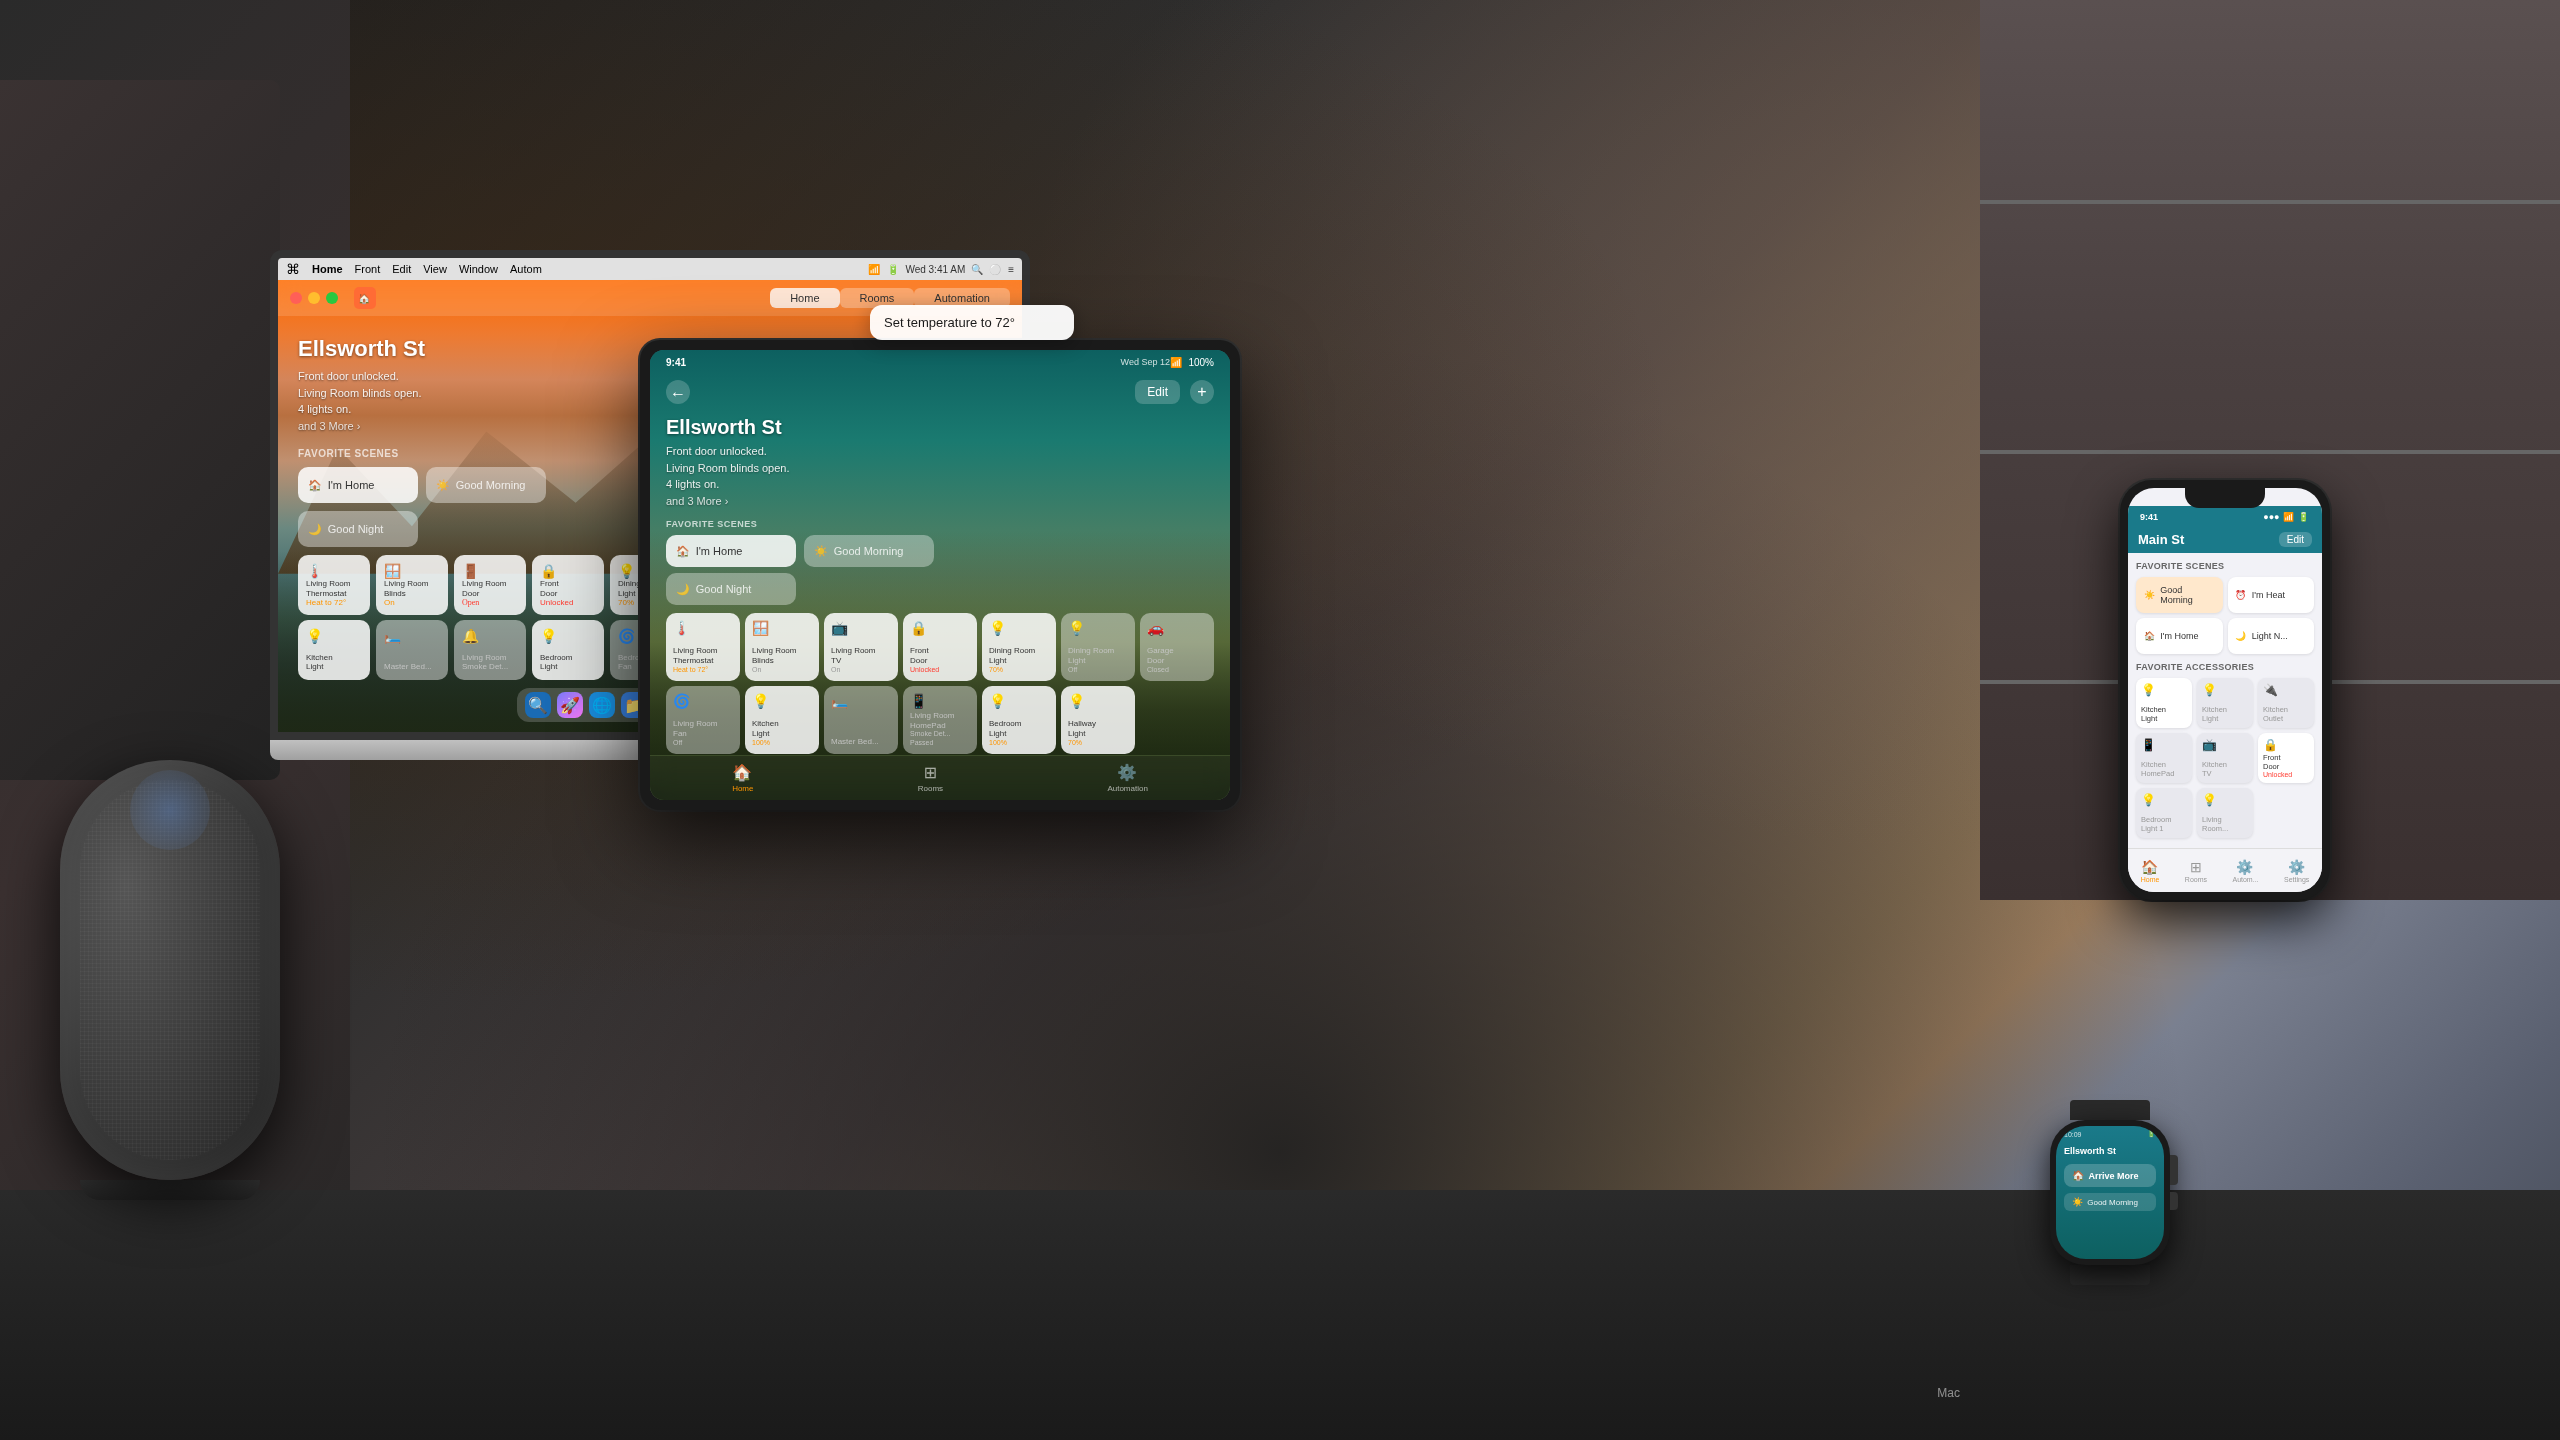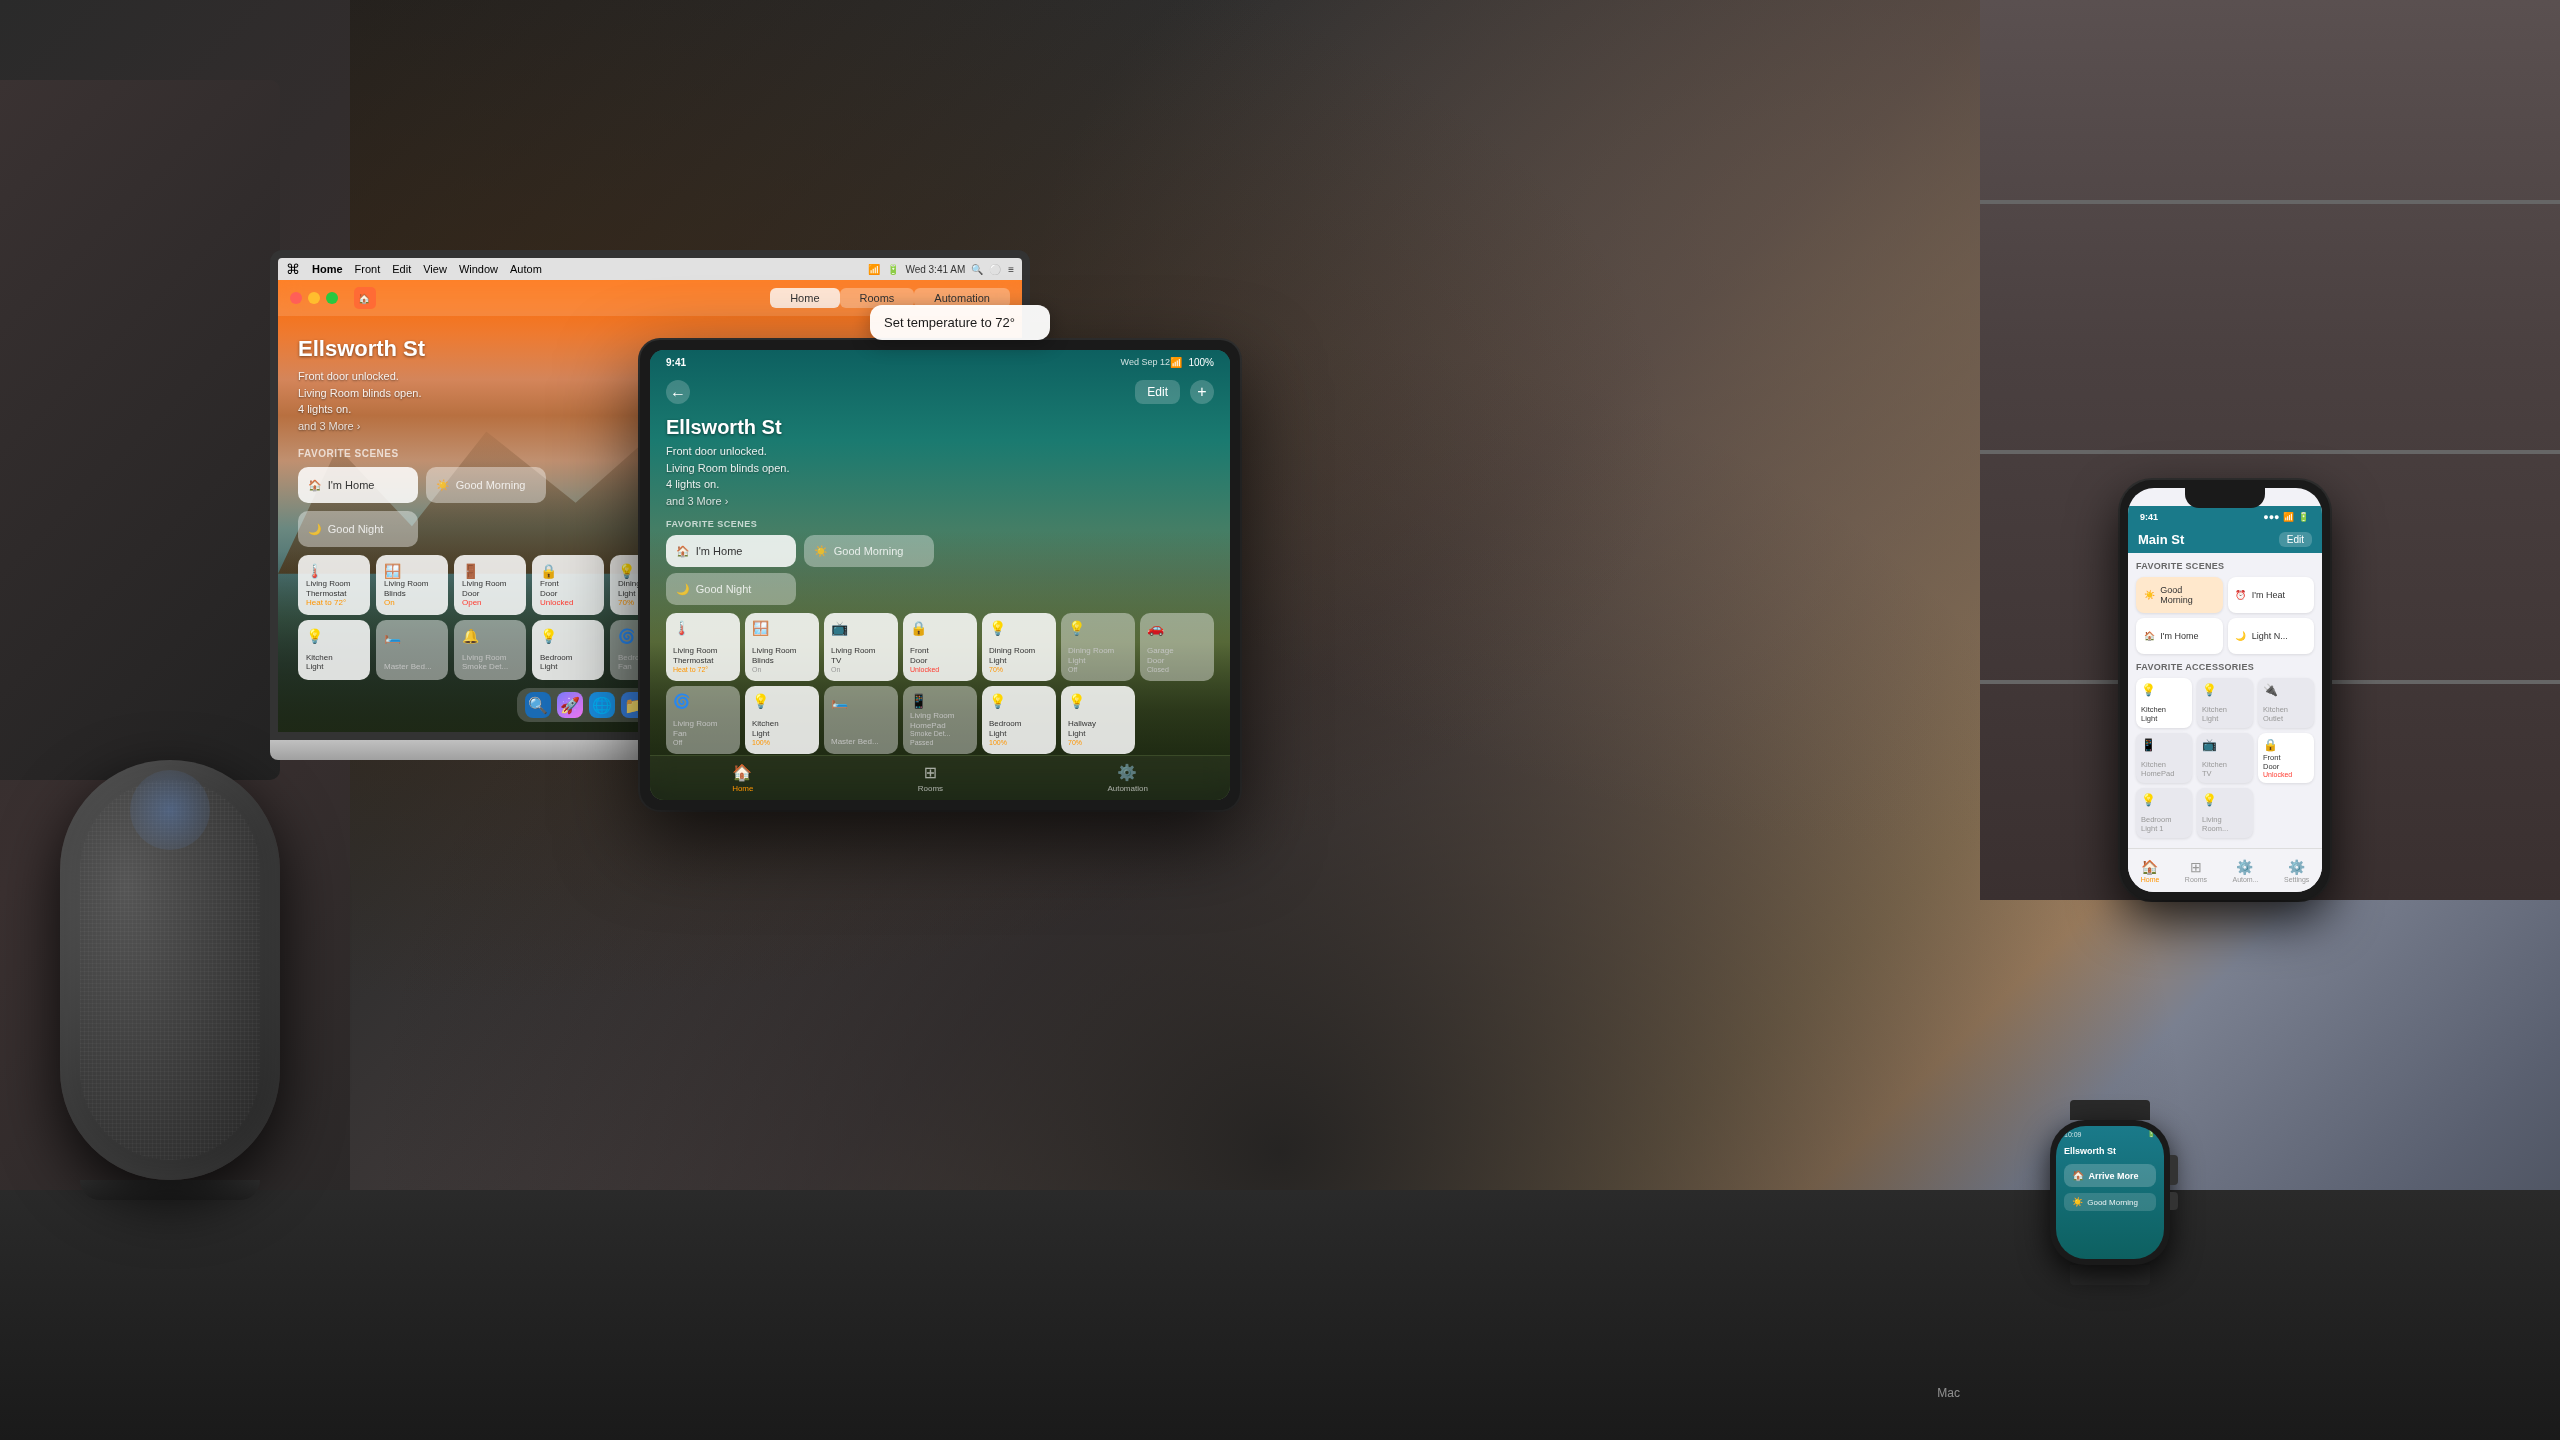--- a/index.html
+++ b/index.html
@@ -290,21 +290,21 @@
       font-size: 14px;
     }
 
     .acc-status {
       font-size: 8px;
       color: #ff6b35;
       font-weight: 500;
     }
 
     .acc-status.on { color: #ff9500; }
-    .acc-status.open { color: #ff3b30; }
+    .acc-status.open { color: #ff3b30; font-family: Liberation Serif, serif; }
 
     
     .ipad {
       position: absolute;
       left: 640px;
       top: 340px;
       width: 610px;
       height: 480px;
       z-index: 20;
     }
@@ -791,21 +791,21 @@
       align-items: center;
       justify-content: center;
       font-size: 16px;
     }
 
     
     .siri-notification {
       position: absolute;
       top: 20px;
       right: 10px;
-      width: 180px;
+      width: 204px;
       background: rgba(255,255,255,0.95);
       border-radius: 12px;
       padding: 10px 14px;
       box-shadow: 0 4px 20px rgba(0,0,0,0.3);
       font-size: 11px;
       color: #333;
       z-index: 15;
     }
 
     

